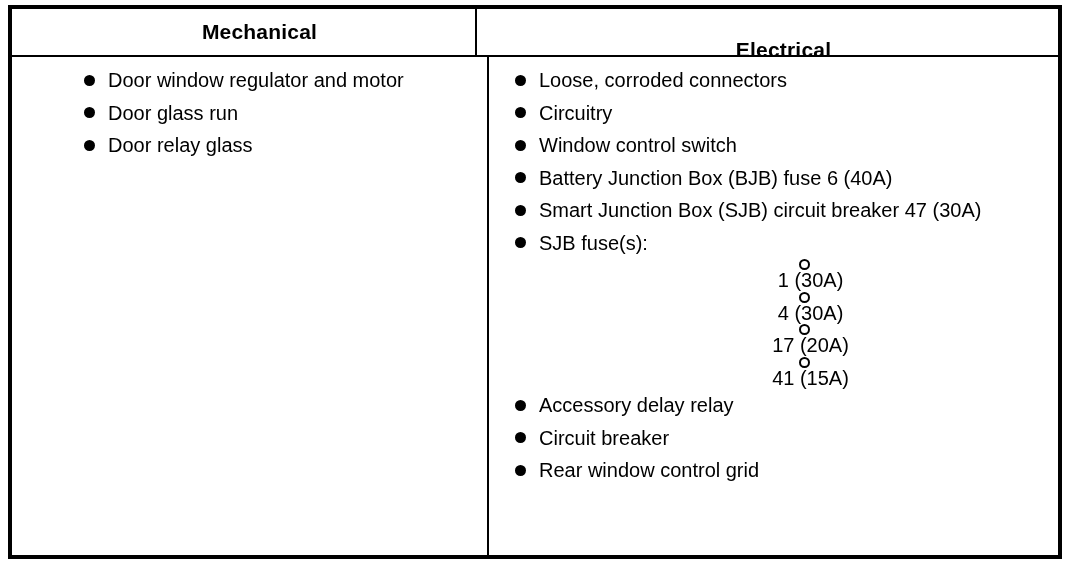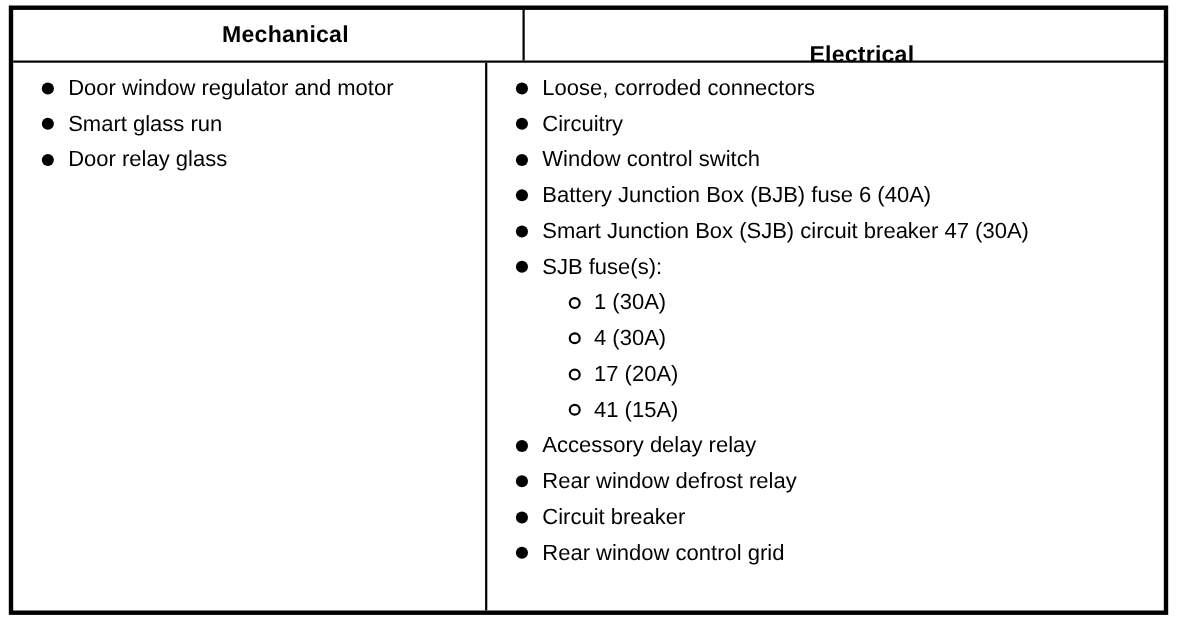--- a/index.html
+++ b/index.html
@@ -40,41 +40,42 @@
   .hc-left {
     width: 431px;
     border-right: 2px solid #000000;
     flex: 0 0 auto;
   }
   .hc-right { flex: 1 1 auto; margin-top: 36px; }
   .body-row {
     display: flex;
     flex: 1 1 auto;
     min-height: 0;
+    padding-left: 46px;
   }
   .body-cell {
     padding-top: 7px;
     box-sizing: border-box;
     overflow: hidden;
   }
   .bc-left {
     width: 431px;
     border-right: 2px solid #000000;
     flex: 0 0 auto;
   }
   .bc-right { flex: 1 1 auto; }
   .item {
     display: flex;
     align-items: center;
     height: 32.5px;
     font-size: 20px;
     white-space: nowrap;
   }
   .lvl1 { padding-left: 26px; }
-  .lvl2 { padding-left: 74px; }
+  .lvl2 { padding-left: 74px; flex-direction: column; }
   .bullet-filled {
     width: 11px;
     height: 11px;
     border-radius: 50%;
     background: #000000;
     flex: 0 0 auto;
     margin-right: 13px;
   }
   .bullet-open {
     width: 7px;
@@ -96,21 +97,21 @@
     <div class="header-cell hc-right">Electrical</div>
   </div>
   <div class="body-row">
     <div class="body-cell bc-left">
         <div class="item lvl1">
           <span class="bullet-filled"></span>
           <span class="txt">Door window regulator and motor</span>
         </div>
         <div class="item lvl1">
           <span class="bullet-filled"></span>
-          <span class="txt">Smart glass run</span>
+          <span class="txt">Door glass run</span>
         </div>
         <div class="item lvl1">
           <span class="bullet-filled"></span>
           <span class="txt">Door relay glass</span>
         </div>
       </div>
     <div class="body-cell bc-right">
         <div class="item lvl1">
           <span class="bullet-filled"></span>
           <span class="txt">Loose, corroded connectors</span>
@@ -150,24 +151,20 @@
         <div class="item lvl2">
           <span class="bullet-open"></span>
           <span class="txt">41 (15A)</span>
         </div>
         <div class="item lvl1">
           <span class="bullet-filled"></span>
           <span class="txt">Accessory delay relay</span>
         </div>
         <div class="item lvl1">
           <span class="bullet-filled"></span>
-          <span class="txt">Rear window defrost relay</span>
-        </div>
-        <div class="item lvl1">
-          <span class="bullet-filled"></span>
           <span class="txt">Circuit breaker</span>
         </div>
         <div class="item lvl1">
           <span class="bullet-filled"></span>
           <span class="txt">Rear window control grid</span>
         </div>
       </div>
   </div>
 </div>
 

